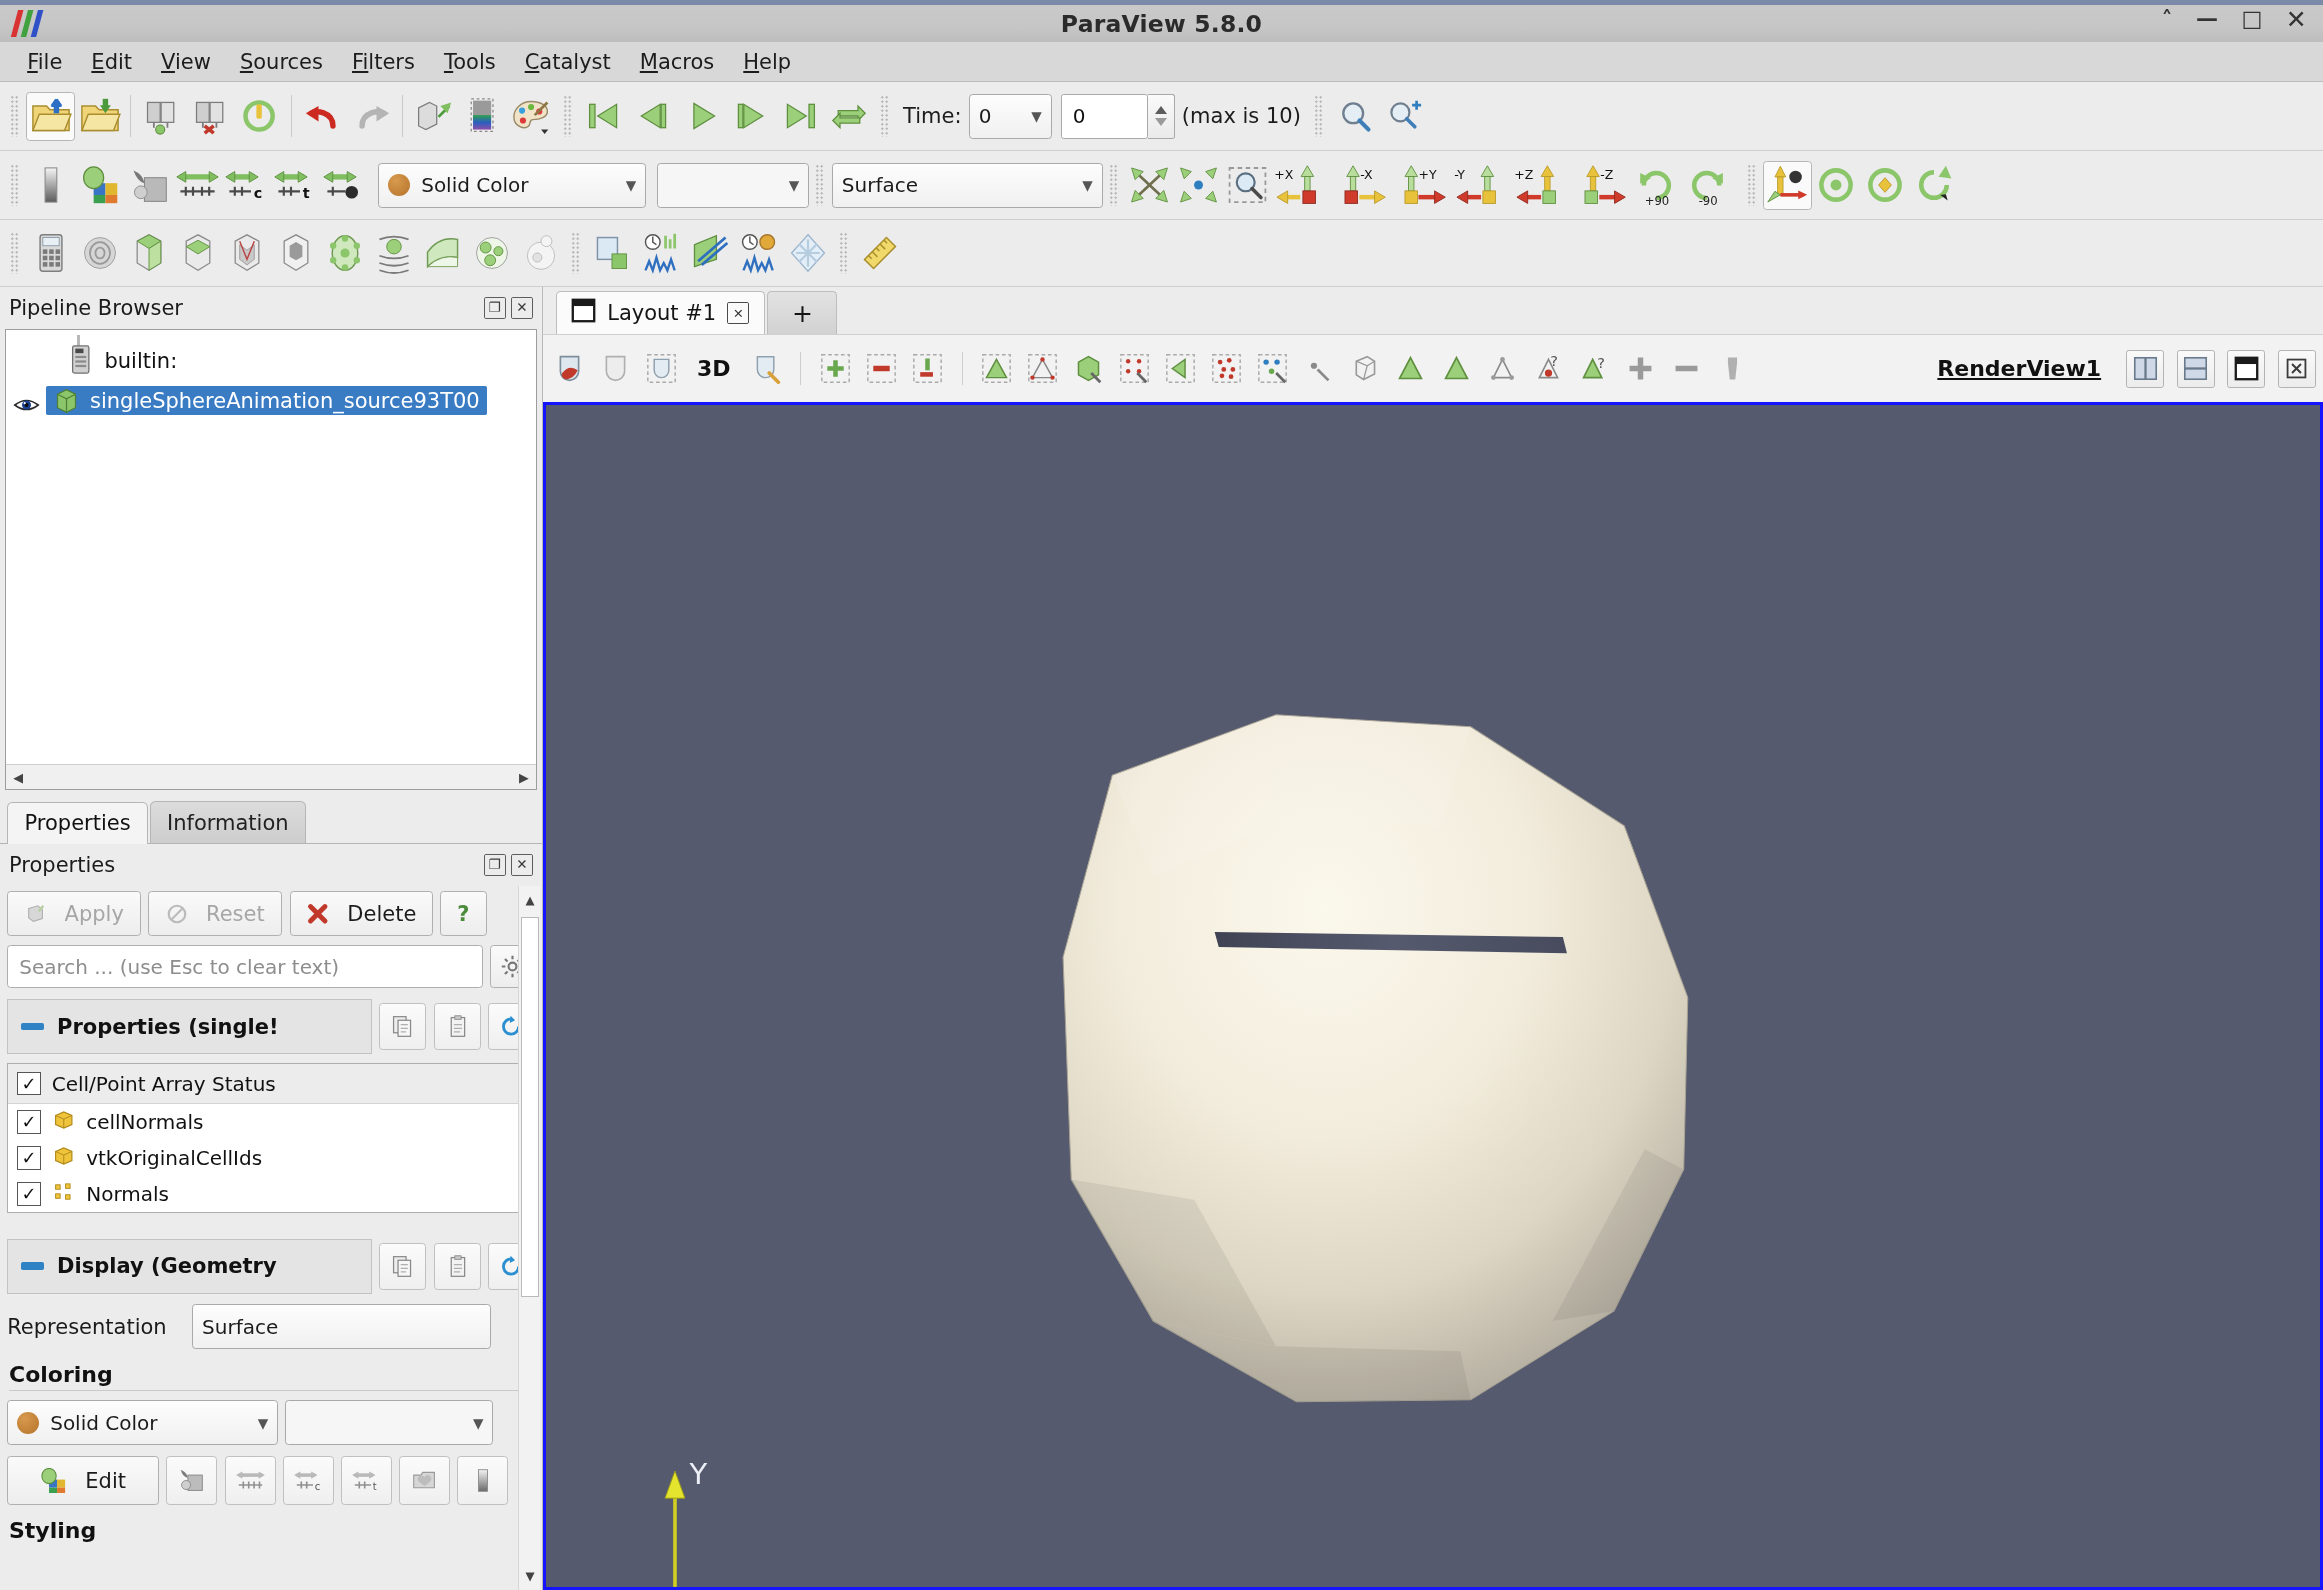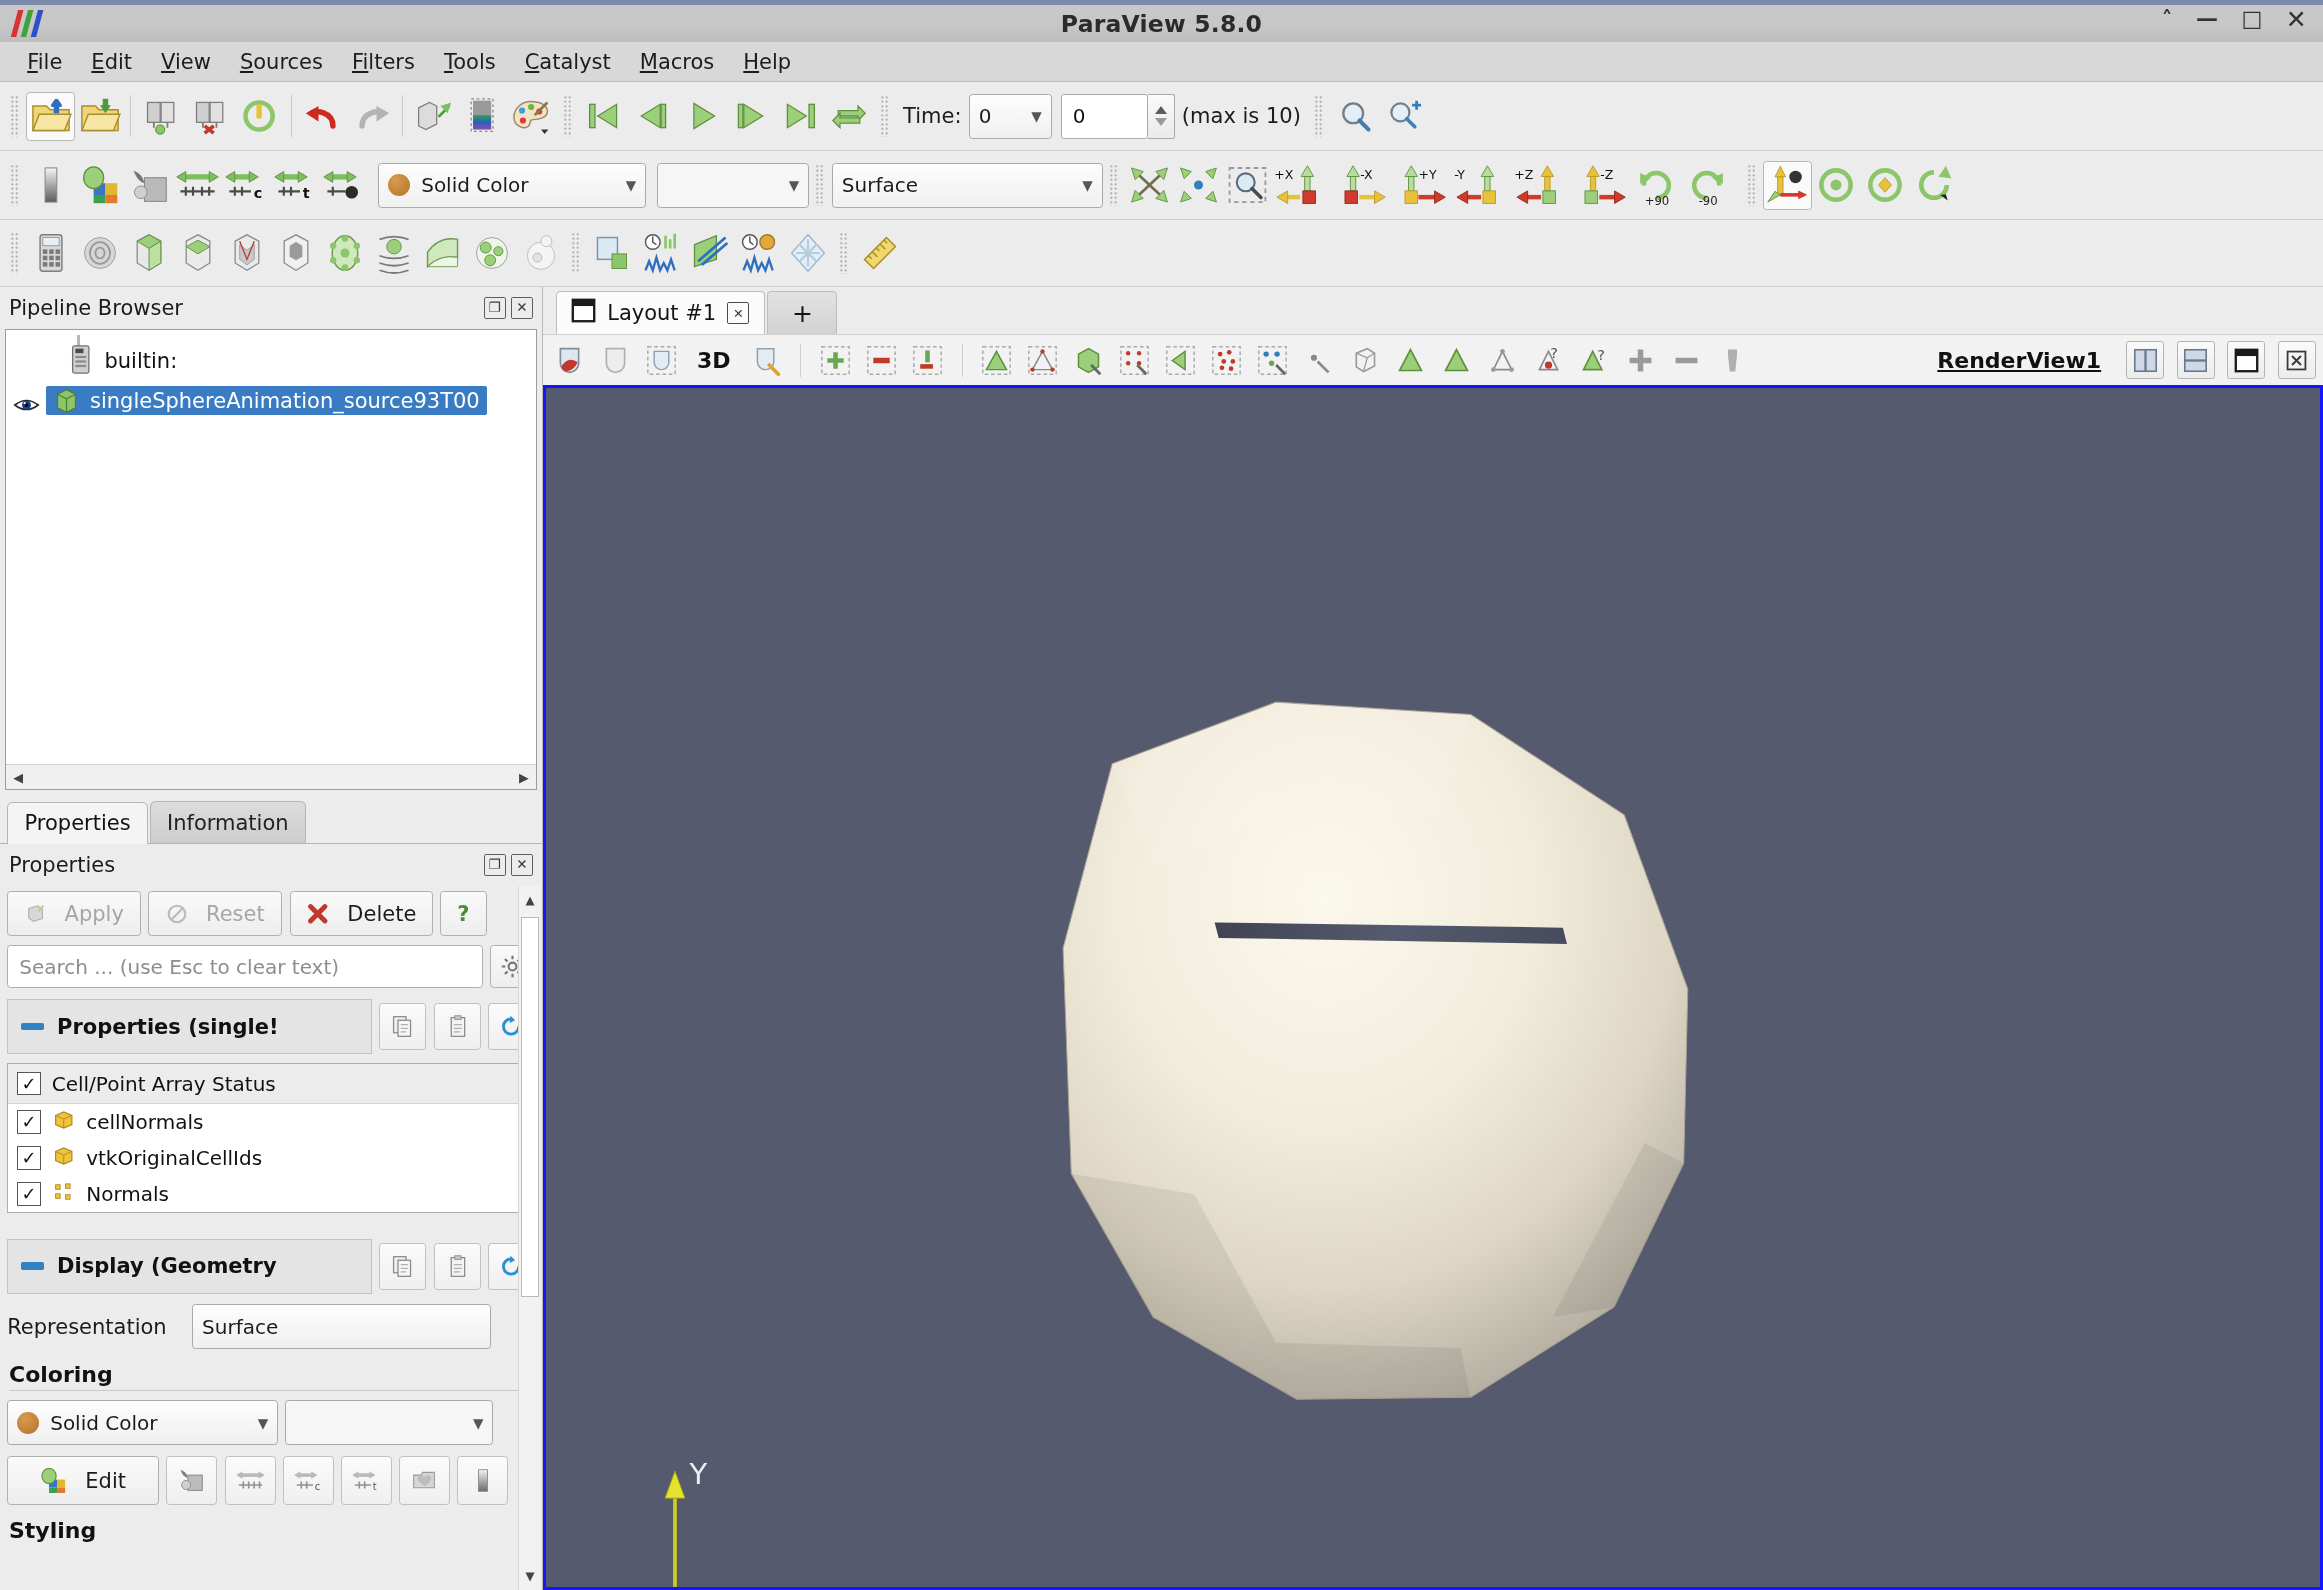--- a/index.html
+++ b/index.html
@@ -277,21 +277,21 @@
     border: 0.9px solid #bdbdbd; border-bottom: none; border-radius: 4.5px 4.5px 0 0;
     background: linear-gradient(to bottom,#e2e2e2,#d2d2d2); cursor: pointer; margin-right: 2.7px;
   }
   .ltab.active { background: #fbfbfb; }
   .ltab .closex {
     width: 22px; height: 22px; border: 1.4px solid #4a4a4a; border-radius:1.8px;
     display:flex;align-items:center;justify-content:center;font-size:12.7px;color:#333;
   }
   .ltab.plus { padding: 0 23.5px; font-size: 25px; }
   .viewtoolbar {
-    height: 51px; background: #f2f2f2; border-top: 0.9px solid #d0d0d0;
+    height: 68px; background: #f2f2f2; border-top: 0.9px solid #d0d0d0;
     display: flex; align-items: center; padding: 0 7.2px; gap: 8px;
     flex: 0 0 auto;
   }
   .vbtn {
     width: 38px; height: 40px; display:flex;align-items:center;justify-content:center;
     cursor: pointer; border-radius: 2.7px; flex:0 0 auto;
   }
   .vsep { width:0.9px; height:33px; background:#cecece; margin: 0 7.2px; flex:0 0 auto;}
   .viewname {
     font-size: 22px; font-weight: bold; color: #111; text-decoration: underline;

